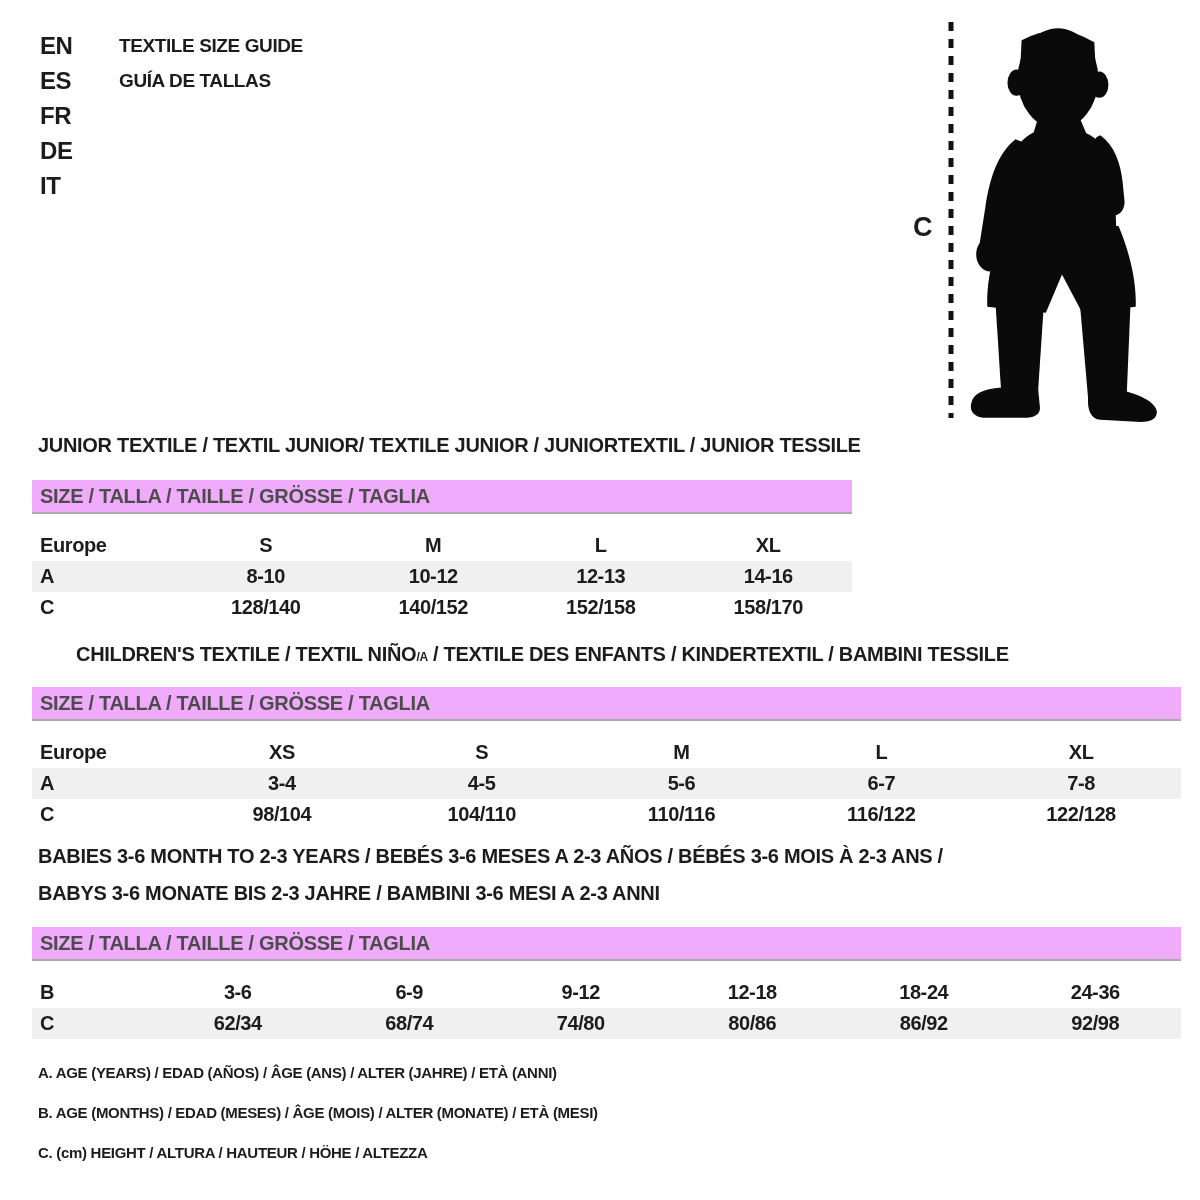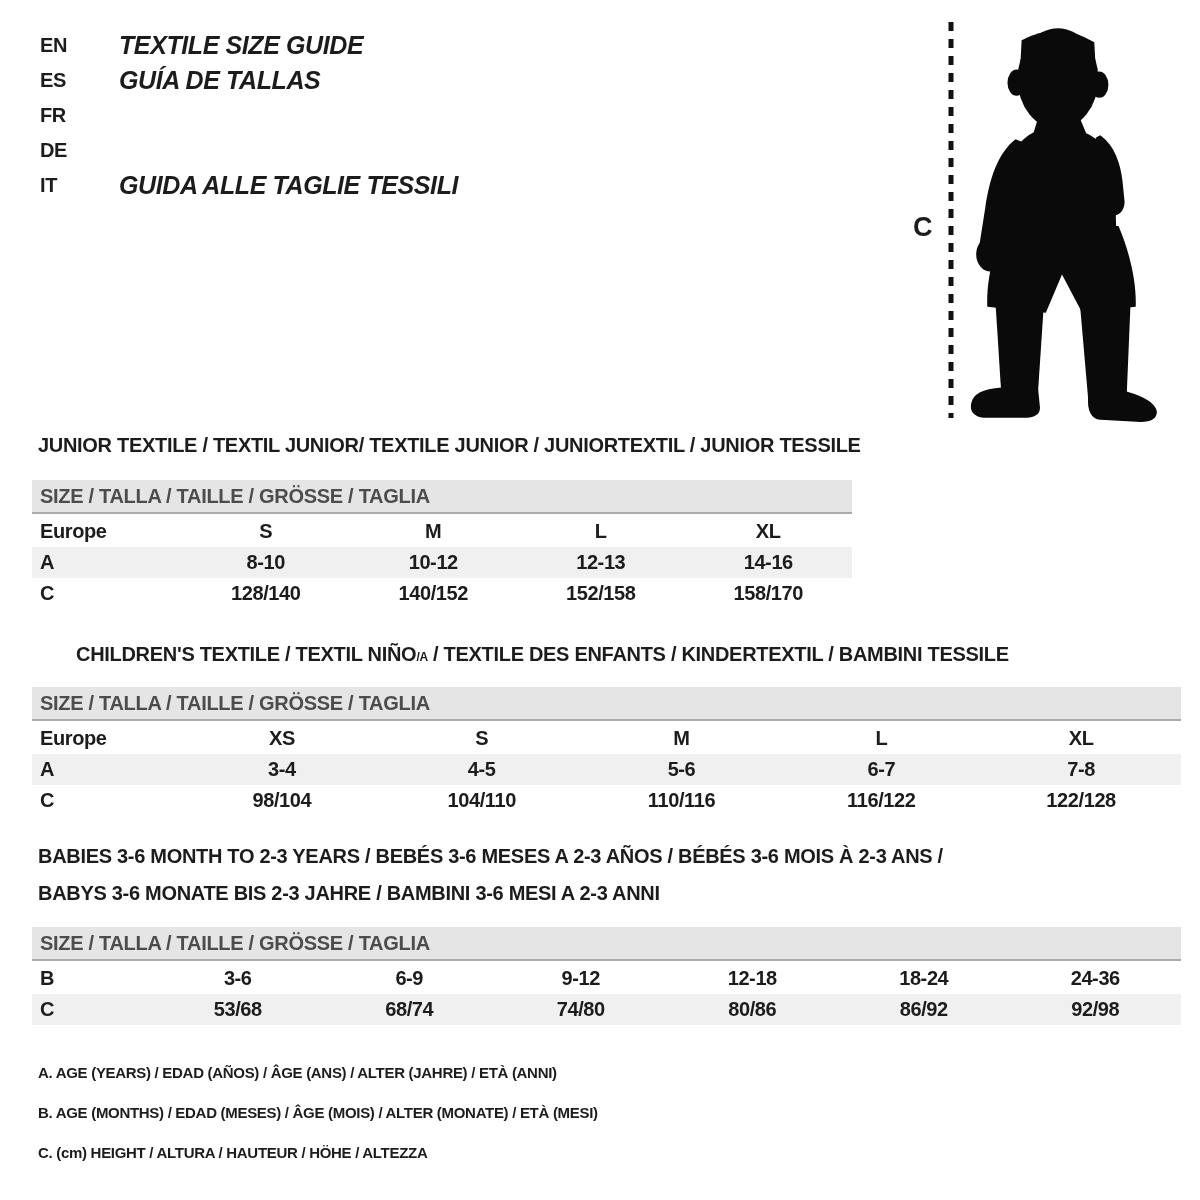--- a/index.html
+++ b/index.html
@@ -6,44 +6,44 @@
   .page {
     position:relative; width:1200px; height:1200px; background:#ffffff;
     font-family:"Liberation Sans","DejaVu Sans",sans-serif;
     font-weight:bold; font-stretch:condensed; color:#1c1c1c;
     letter-spacing:-0.4px; overflow:hidden;
   }
 
   
   .lang-block { position:absolute; left:40px; top:28px; }
   .lang-row { display:flex; height:35px; align-items:center; }
-  .lang-code { width:79px; font-size:20px; }
-  .lang-title { font-size:25px;font-style:italic; }
+  .lang-code { width:79px; font-size:24px; }
+  .lang-title { font-size:19px; }
 
   
   .figure-wrap { position:absolute; left:905px; top:16px; width:280px; height:412px; }
   .measure-line { position:absolute; left:41px; top:4px; }
   .measure-label { position:absolute; left:8px; top:196px; font-size:27px; }
   .silhouette { position:absolute; left:52px; top:4px; }
 
   
   .sec-title { position:absolute; left:38px; font-size:20px; letter-spacing:-0.3px; white-space:nowrap; }
   .sub-a { font-size:12px; vertical-align:baseline; }
 
   
   .size-table { position:absolute; left:32px; }
   .w-junior { width:820px; }
   .w-wide { width:1149px; }
   .size-bar {
-    height:34px; background:#e5e5e5; color:#4c4c4c;
+    height:34px; background:#f0abfc; color:#4c4c4c;
     font-size:20px; line-height:32px; padding-left:8px;
     border-bottom:2px solid #ababab; box-sizing:border-box;
     letter-spacing:-0.3px;
   }
-  .rows { margin-top:2px; }
+  .rows { margin-top:16px; }
   .t-row { display:grid; height:31px; align-items:center; font-size:20px; }
   .cols-junior { grid-template-columns:150px repeat(4,1fr); }
   .cols-children { grid-template-columns:150px repeat(5,1fr); }
   .cols-babies { grid-template-columns:120px repeat(6,1fr); }
   .t-label { text-align:left; padding-left:8px; }
   .t-cell { text-align:center; }
   .shaded { background:#f0f0f0; }
 
   
   .footnotes { position:absolute; left:38px; top:1064px; }
@@ -64,21 +64,20 @@
       <span class="lang-title">GUÍA DE TALLAS</span>
     </div>
     <div class="lang-row">
       <span class="lang-code">FR</span>
     </div>
     <div class="lang-row">
       <span class="lang-code">DE</span>
     </div>
     <div class="lang-row">
       <span class="lang-code">IT</span>
-      <span class="lang-title">GUIDA ALLE TAGLIE TESSILI</span>
     </div>
   </div>
 
   <div class="figure-wrap">
     <span class="measure-label">C</span>
     <svg class="measure-line" width="10" height="400" aria-hidden="true">
       <line x1="5" y1="2" x2="5" y2="398" stroke="#111111" stroke-width="5" stroke-dasharray="9 8"></line>
     </svg>
     <svg class="silhouette" width="212" height="404" viewBox="0 0 210 400" aria-hidden="true">
       <g fill="#0a0a0a">
@@ -181,21 +180,21 @@
         <span class="t-label">B</span>
         <span class="t-cell">3-6</span>
         <span class="t-cell">6-9</span>
         <span class="t-cell">9-12</span>
         <span class="t-cell">12-18</span>
         <span class="t-cell">18-24</span>
         <span class="t-cell">24-36</span>
       </div>
       <div class="t-row cols-babies shaded">
         <span class="t-label">C</span>
-        <span class="t-cell">53/68</span>
+        <span class="t-cell">62/34</span>
         <span class="t-cell">68/74</span>
         <span class="t-cell">74/80</span>
         <span class="t-cell">80/86</span>
         <span class="t-cell">86/92</span>
         <span class="t-cell">92/98</span>
       </div>
     </div>
   </div>
 
   <div class="footnotes">

